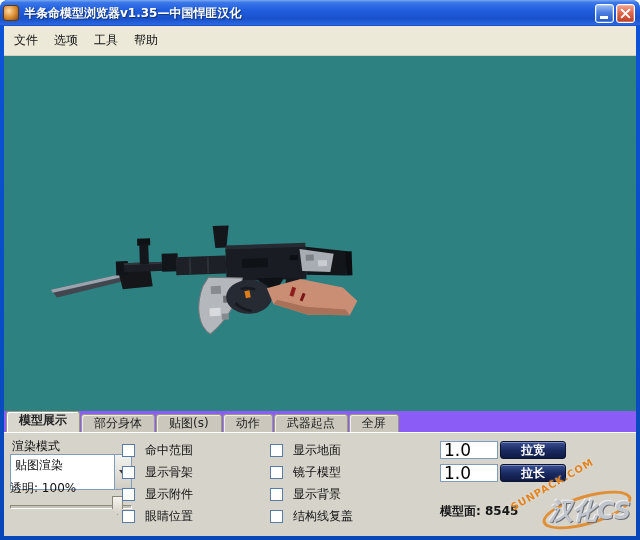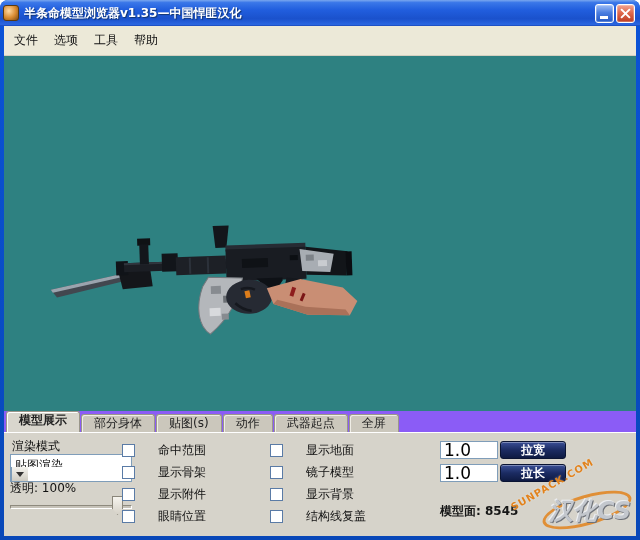--- a/index.html
+++ b/index.html
@@ -38,37 +38,37 @@
   .tabs { height:21px; background:#8b5cf6; display:flex; align-items:flex-end; padding-left:2px; }
   .tab { height:18px; padding:2px 12px; font-size:12px; color:#222; line-height:13px;
     background:#cbc7bc; border:1px solid #9a968a; border-bottom:none; border-radius:3px 3px 0 0;
     margin-right:1px; box-shadow:inset 1px 1px 0 #efede6; white-space:nowrap; }
   .tab.active { height:21px; background:#d9d6cd; font-weight:700; box-shadow:inset 1px 1px 0 #fff; }
 
   
   .panel { position:relative; height:104px; background:#d6d3ca; border-top:1px solid #fff;
     font-size:12px; color:#111; flex:none; }
   .render-label { position:absolute; left:8px; top:5px; }
-  .combobox { position:absolute; left:6px; top:21px; width:122px; height:28px; background:#fff;
-    border:1px solid #7f9db9; display:flex; align-items:stretch;flex-direction:column; }
+  .combobox { position:absolute; left:6px; top:21px; width:122px; height:36px; background:#fff;
+    border:1px solid #7f9db9; display:flex; align-items:stretch; }
   .combo-value { flex:1; padding:2px 0 0 4px; font-size:12px; overflow:hidden; white-space:nowrap; }
   .combo-btn { width:17px; background:linear-gradient(#f4f3ee,#cfccc2); border-left:1px solid #7f9db9;
     display:flex; align-items:center; justify-content:center; }
   .combo-arrow { width:0; height:0; border:4px solid transparent; border-top:5px solid #333; margin-top:5px; }
   .opacity-label { position:absolute; left:6px; top:47px; }
   .slider { position:absolute; left:6px; top:62px; width:122px; height:22px; }
   .groove { position:absolute; left:0; right:0; top:10px; height:4px; background:#c6c2b8;
     border:1px solid #8e8a7e; border-right-color:#fff; border-bottom-color:#fff; }
   .thumb { position:absolute; left:102px; top:1px; width:11px; height:19px;
     background:linear-gradient(#f6f4ee,#d6d2c8); border:1px solid #8a867a;
     clip-path:polygon(0 0,100% 0,100% 65%,50% 100%,0 65%); }
 
   .checks { position:absolute; left:118px; top:6px; display:grid;
     grid-template-columns:148px 168px; grid-auto-rows:22px; }
-  .check { display:flex; align-items:center; gap:23px; }
+  .check { display:flex; align-items:center; gap:10px; }
   .checkbox { width:13px; height:13px; background:#fff; border:1px solid #5a7ba6; flex:none; }
 
   .rightcol { position:absolute; left:436px; top:8px; }
   .row { display:flex; margin-bottom:5px; align-items:center; }
   input.num { width:58px; height:18px; border:1px solid #7f9db9; font-size:17px; padding:1px 3px; background:#fff; }
   button.stretch { width:66px; height:18px; margin-left:2px; color:#fff; font-size:12px; font-weight:700;
     background:linear-gradient(180deg,#3a4f96,#1b2b62 50%,#0e1a42); border:1px solid #0a1433;
     border-radius:3px; line-height:12px; box-shadow:inset 0 1px 0 rgba(255,255,255,.35); }
   .polycount { position:absolute; left:436px; top:70px; font-weight:700; color:#161616; }
 

